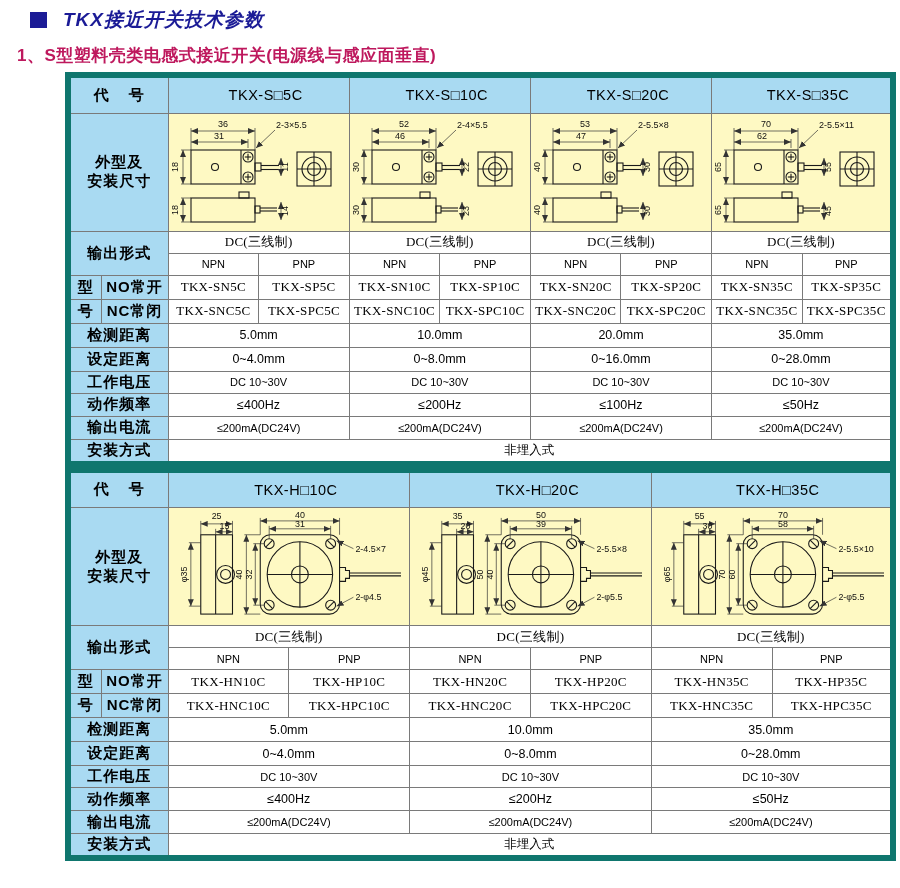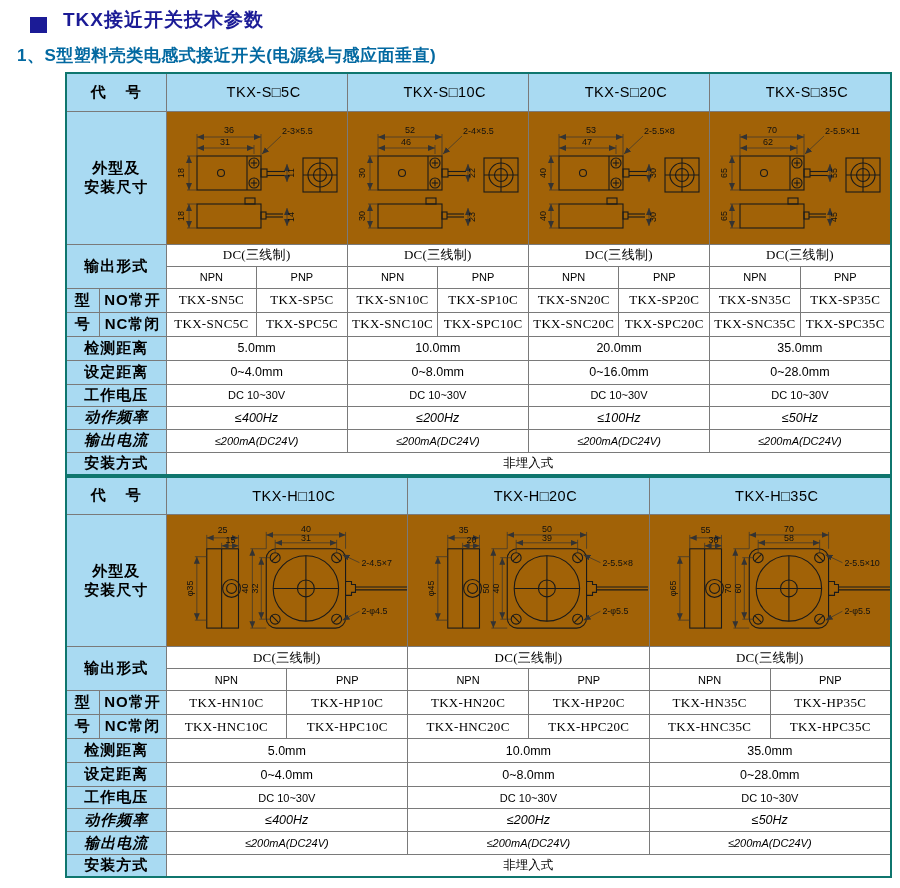--- a/index.html
+++ b/index.html
@@ -4,48 +4,48 @@
 <style>
   * { margin:0; padding:0; box-sizing:border-box; }
   html,body { background:#ffffff; }
   body {
     width:900px; height:888px; overflow:hidden;
     font-family:"Liberation Sans","DejaVu Sans",sans-serif;
     color:#000;
   }
   .page { width:900px; height:888px; position:relative; }
 
-  .title-row { display:flex; align-items:flex-end; margin:7px 0 0 30px; }
+  .title-row { display:flex; align-items:center; margin:7px 0 0 30px;font-style:italic; }
   .bullet { width:17px; height:16px; background:#1b1b96; margin-right:16px; flex:0 0 auto; }
   .title-text { font-size:19px; font-weight:bold; color:#1b1b96; letter-spacing:1px; }
 
-  .section-heading { margin:11px 0 5px 17px; font-size:17px; font-weight:bold; color:#0369a1; letter-spacing:0.5px; }
+  .section-heading { margin:11px 0 5px 17px; font-size:17px; font-weight:bold; color:#be185d; letter-spacing:0.5px; }
   .section-heading.s2 { margin-top:17px; }
 
   table.spec-table {
     border-collapse:collapse; table-layout:fixed;
     margin-left:65px; width:825px;
-    border:2px solid #0f766e;
+    border:6px solid #0f766e;
   }
   .spec-table td {
     border:1px solid #7a7a7a;
     text-align:center; vertical-align:middle;
     font-size:12.5px; padding:1px 2px; overflow:hidden;
   }
   .spec-table td.lbl { background:#a9daf2; font-size:15px; font-weight:bold; letter-spacing:1px; }
   .spec-table td.hdr { font-size:14.5px; font-weight:normal; letter-spacing:0.5px;padding-left:16px; }
   .spec-table td.mono { font-size:13px; letter-spacing:0.3px;font-family:Liberation Serif, serif; }
   .spec-table td.small { font-size:11px; }
   .spec-table td.sp { word-spacing:14px; }
-  .spec-table td.draw { padding:8px; background:#a16207; }
+  .spec-table td.draw { padding:0; background:#fef9c3; }
 
   tr.h38 td { height:38px; }
   tr.h118 td { height:118px; }
   tr.h22 td { height:22px; }
-  tr.h23 td { height:23px;font-style:italic; }
+  tr.h23 td { height:23px; }
   tr.h24 td { height:24px; }
 
   .dsvg { display:block; margin:0 auto; }
   .dsvg .part { stroke:#1a1a1a; stroke-width:1.1; fill:none; }
   .dsvg .dim line { stroke:#333; stroke-width:0.7; fill:none; }
   .dsvg .dl  { marker-start:url(#as); marker-end:url(#ae); }
   .dsvg .dl1 { marker-end:url(#ae); }
   .dsvg text { font-size:9px; fill:#111; text-anchor:middle; font-family:"Liberation Sans","DejaVu Sans",sans-serif; }
   .dsvg text.ts { text-anchor:start; }
 </style>

